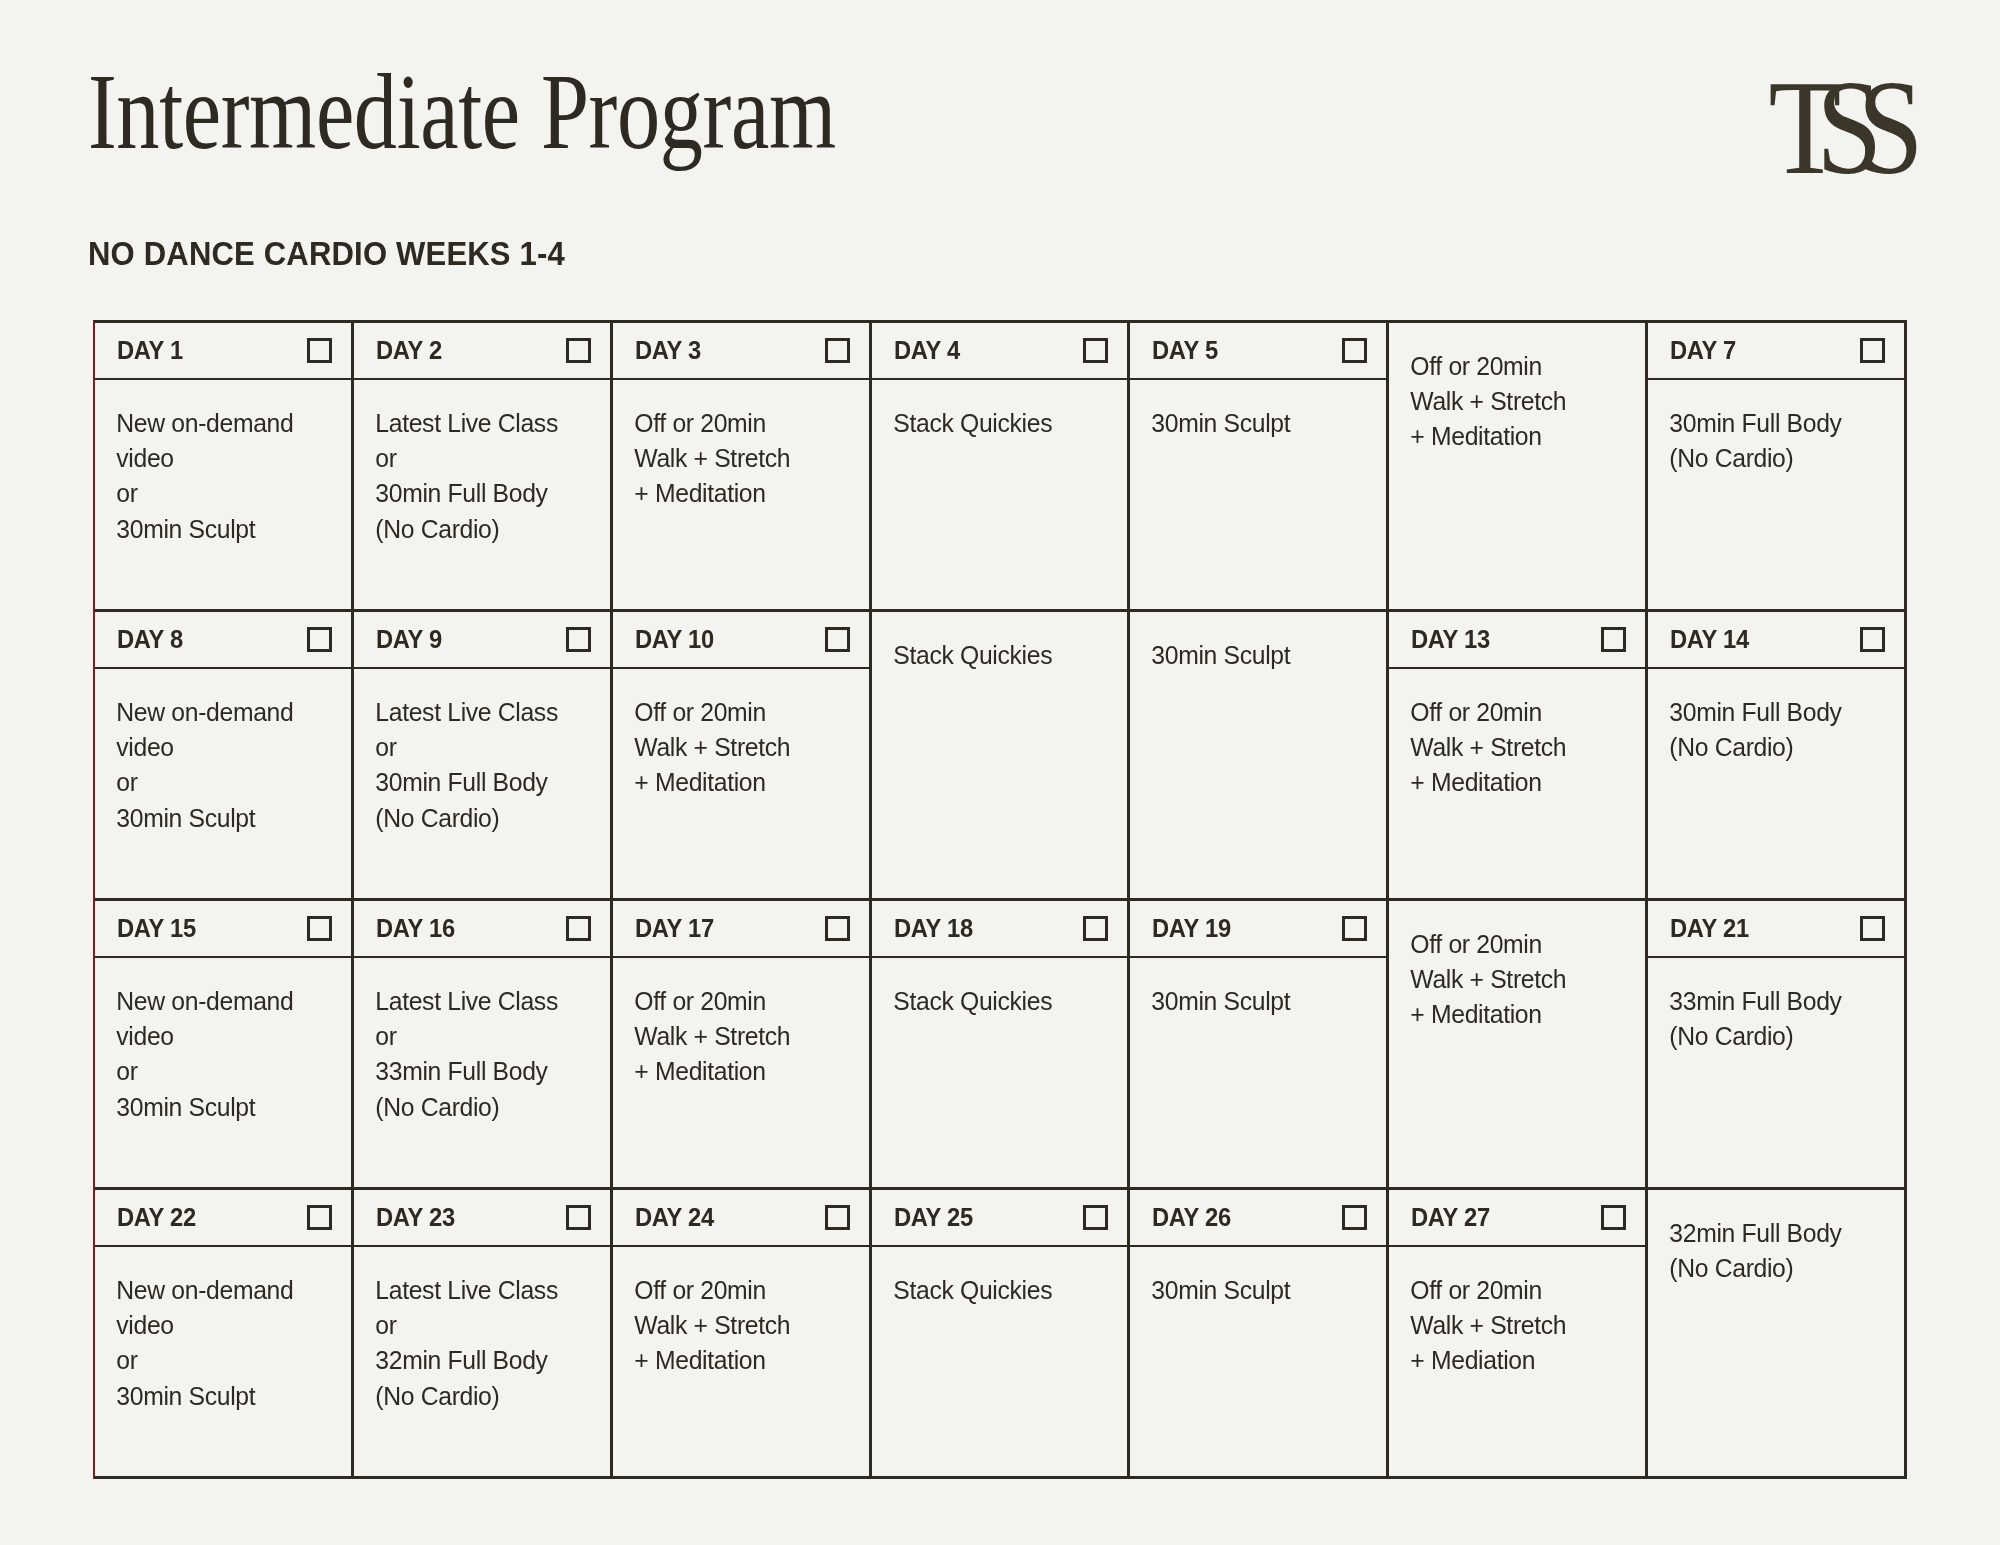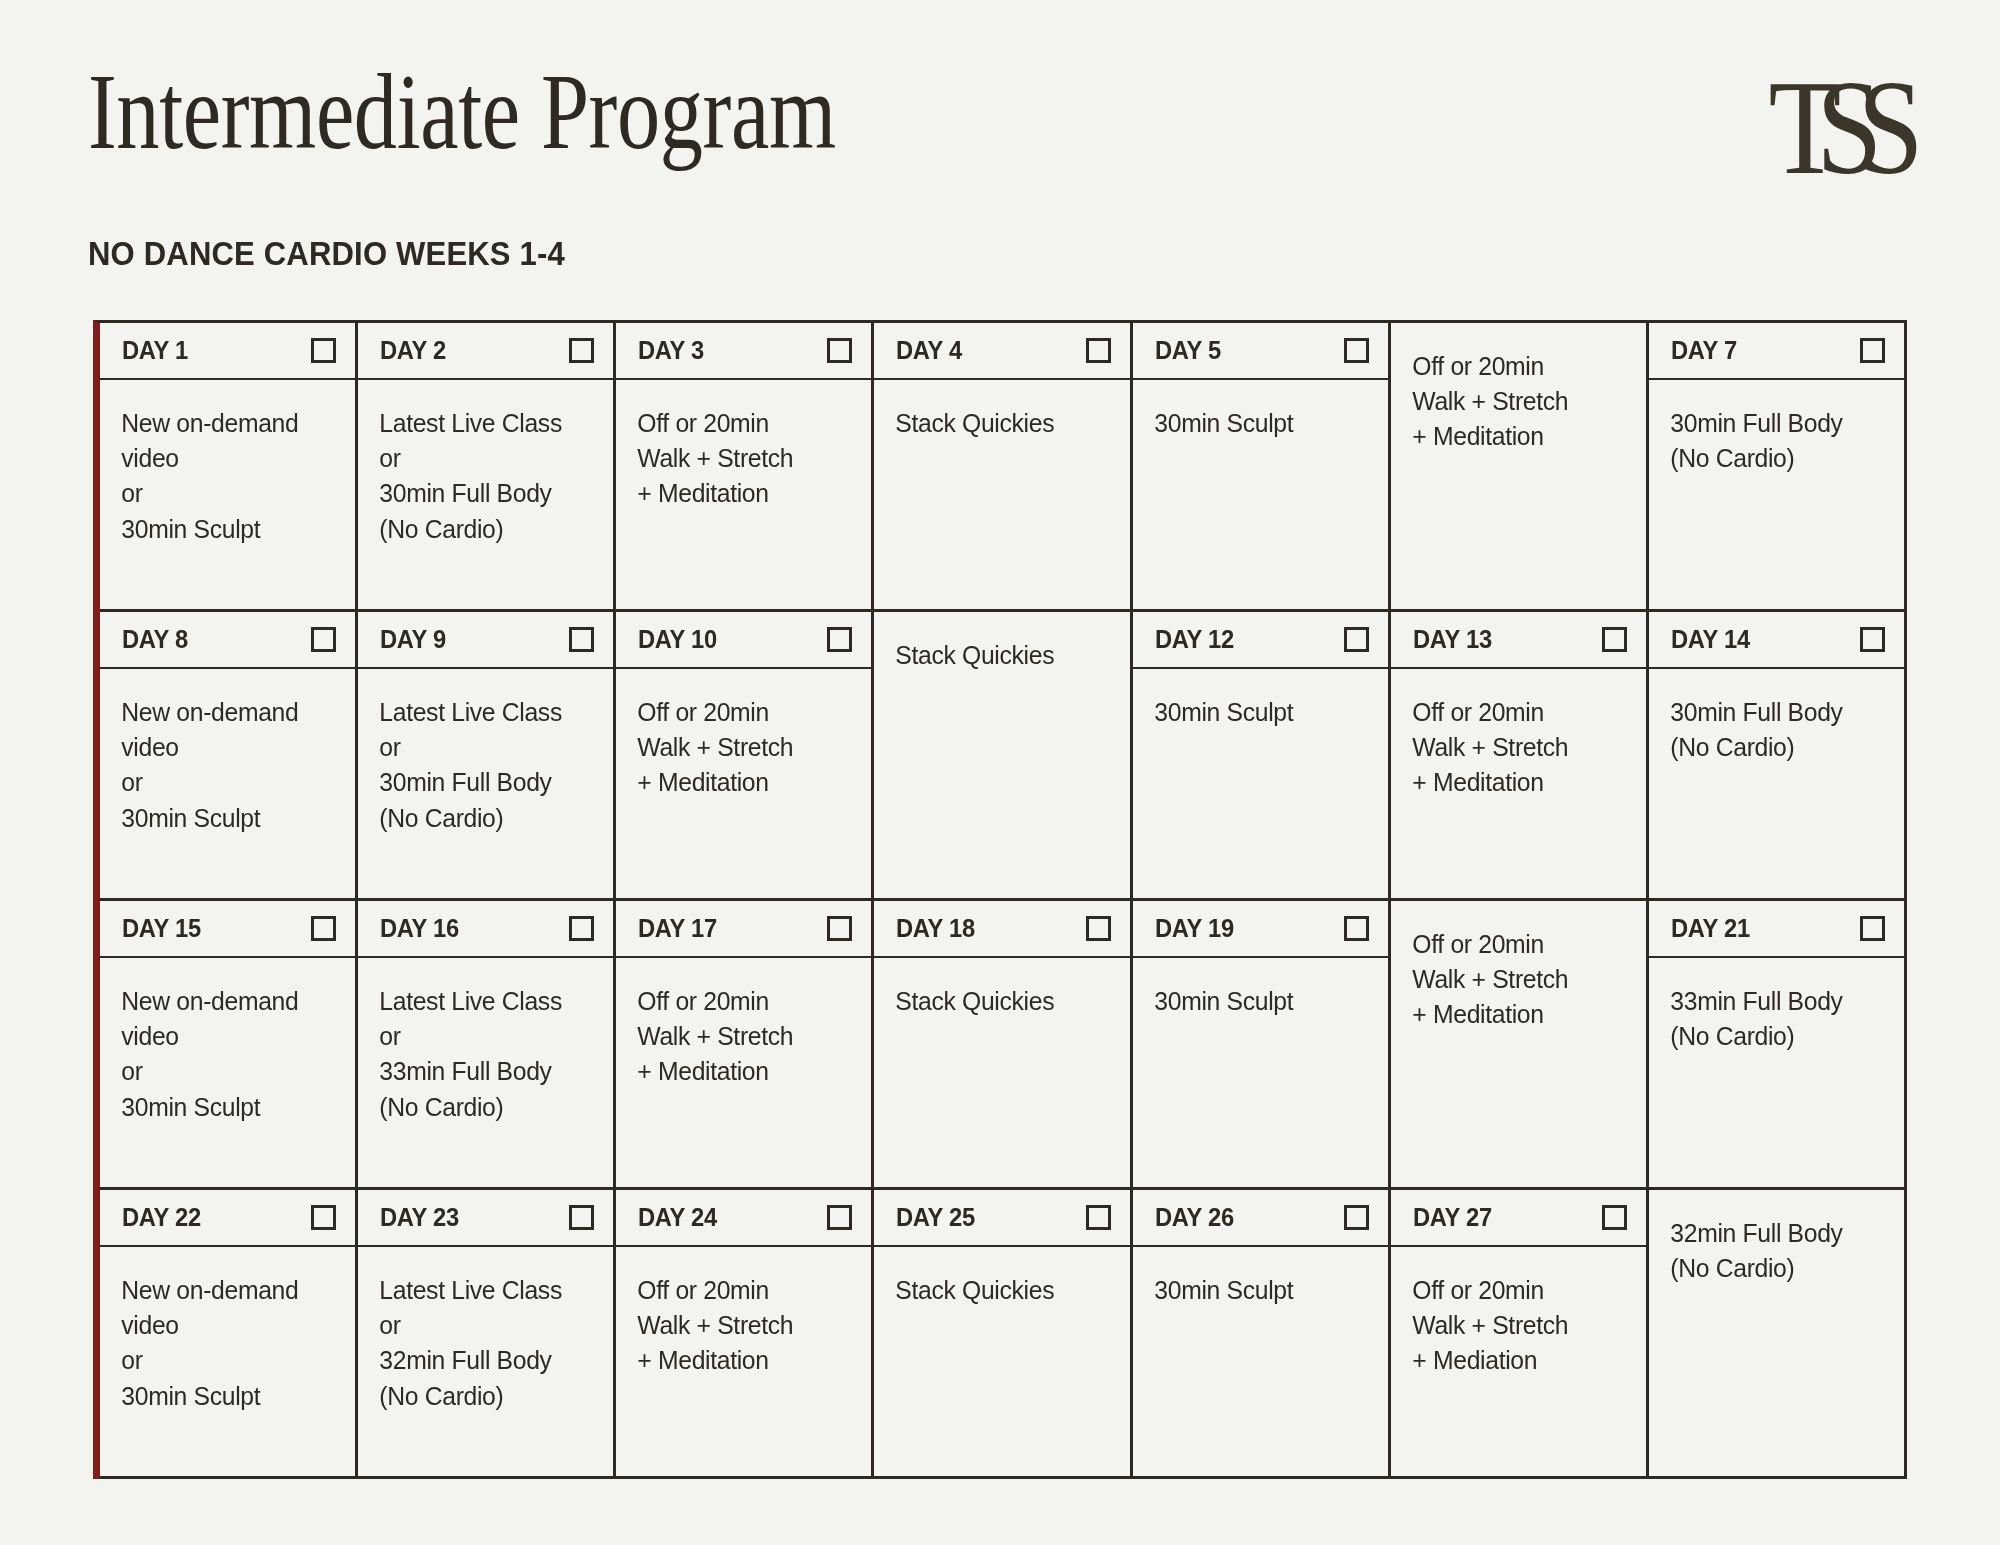--- a/index.html
+++ b/index.html
@@ -62,21 +62,21 @@
     transform-origin: right top;
     padding-right: 24px;
   }
 
   
   .calendar {
     position: absolute;
     left: 93px;
     top: 320px;
     width: 1814px;
-    border-left: 7px solid #7f1d1d;
+    border-left: 2px solid #7f1d1d;
     border-top: 3px solid #2e2a22;
     box-sizing: border-box;
   }
   .week-row {
     display: flex;
     width: 100%;
   }
   .day-cell {
     flex: 1 1 0;
     min-width: 0;
@@ -222,24 +222,20 @@
           <span class="day-checkbox"></span>
         </div>
         <div class="day-body">Off or 20min
 Walk + Stretch
 + Meditation</div>
       </div>
       <div class="day-cell">
         <div class="day-body">Stack Quickies</div>
       </div>
       <div class="day-cell">
-        <div class="day-head">
-          <span class="day-label">DAY 12</span>
-          <span class="day-checkbox"></span>
-        </div>
         <div class="day-body">30min Sculpt</div>
       </div>
       <div class="day-cell">
         <div class="day-head">
           <span class="day-label">DAY 13</span>
           <span class="day-checkbox"></span>
         </div>
         <div class="day-body">Off or 20min
 Walk + Stretch
 + Meditation</div>

